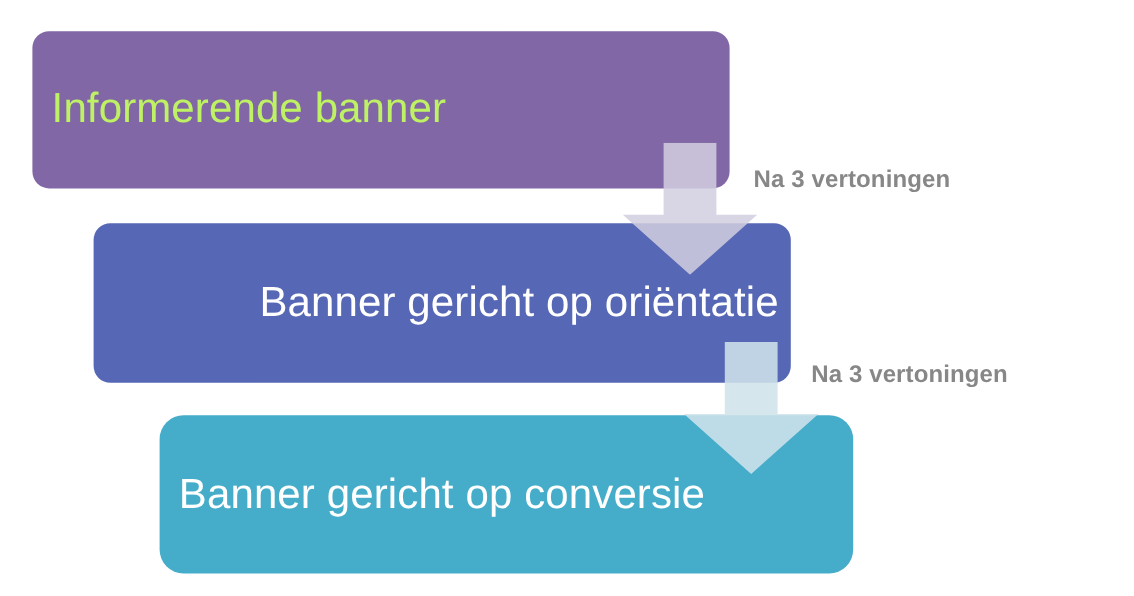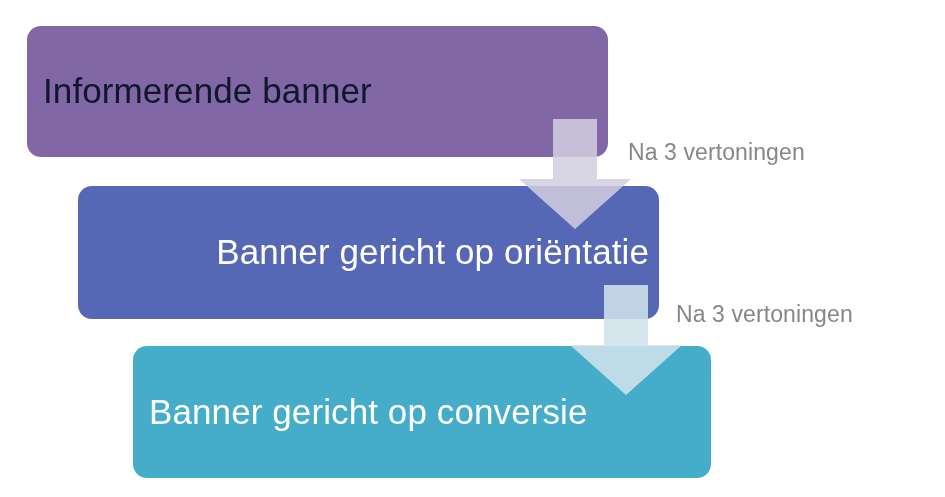--- a/index.html
+++ b/index.html
@@ -80,44 +80,44 @@
     left: 570px;
     top: 285px;
     width: 112px;
     height: 110px;
   }
   .flow-arrow svg { display: block; width: 100%; height: 100%; }
 
   
   .arrow-caption {
     position: absolute;
-    font-size: 23px;
-    font-weight: 400;
+    font-size: 20px;
+    font-weight: 700;
     color: #878787;
     white-space: nowrap;
     letter-spacing: 0.1px;
     z-index: 3;
   }
   #caption-one  { left: 628px; top: 139px; }
   #caption-two  { left: 676px; top: 301px; }
 </style>
 </head>
 <body>
 
 <div id="canvas" style="background: rgb(255, 255, 255);">
 
   <div class="step-box" id="box-informing" style="background: rgb(129, 103, 165);">
-    <div class="step-label" style="color: #0f172a;">Informerende banner</div>
+    <div class="step-label" style="color: #bef264;">Informerende banner</div>
   </div>
 
   <div class="step-box" id="box-orientation" style="background: rgb(86, 103, 181); justify-content: flex-end;">
     <div class="step-label" style="color: rgb(255, 255, 255);">Banner gericht op oriëntatie</div>
   </div>
 
-  <div class="step-box" id="box-conversion" style="background: rgb(69, 173, 201);">
+  <div class="step-box" id="box-conversion" style="background: rgb(69, 173, 201); border-radius: 20px;">
     <div class="step-label" style="color: rgb(255, 255, 255);">Banner gericht op conversie</div>
   </div>
 
   <div class="flow-arrow" id="arrow-one">
     <svg viewBox="0 0 112 110" xmlns="http://www.w3.org/2000/svg" aria-hidden="true">
       <polygon points="34,0 78,0 78,60 112,60 56,110 0,60 34,60" fill="#d2cee0" fill-opacity="0.86"></polygon>
     </svg>
   </div>
 
   <div class="flow-arrow" id="arrow-two">

